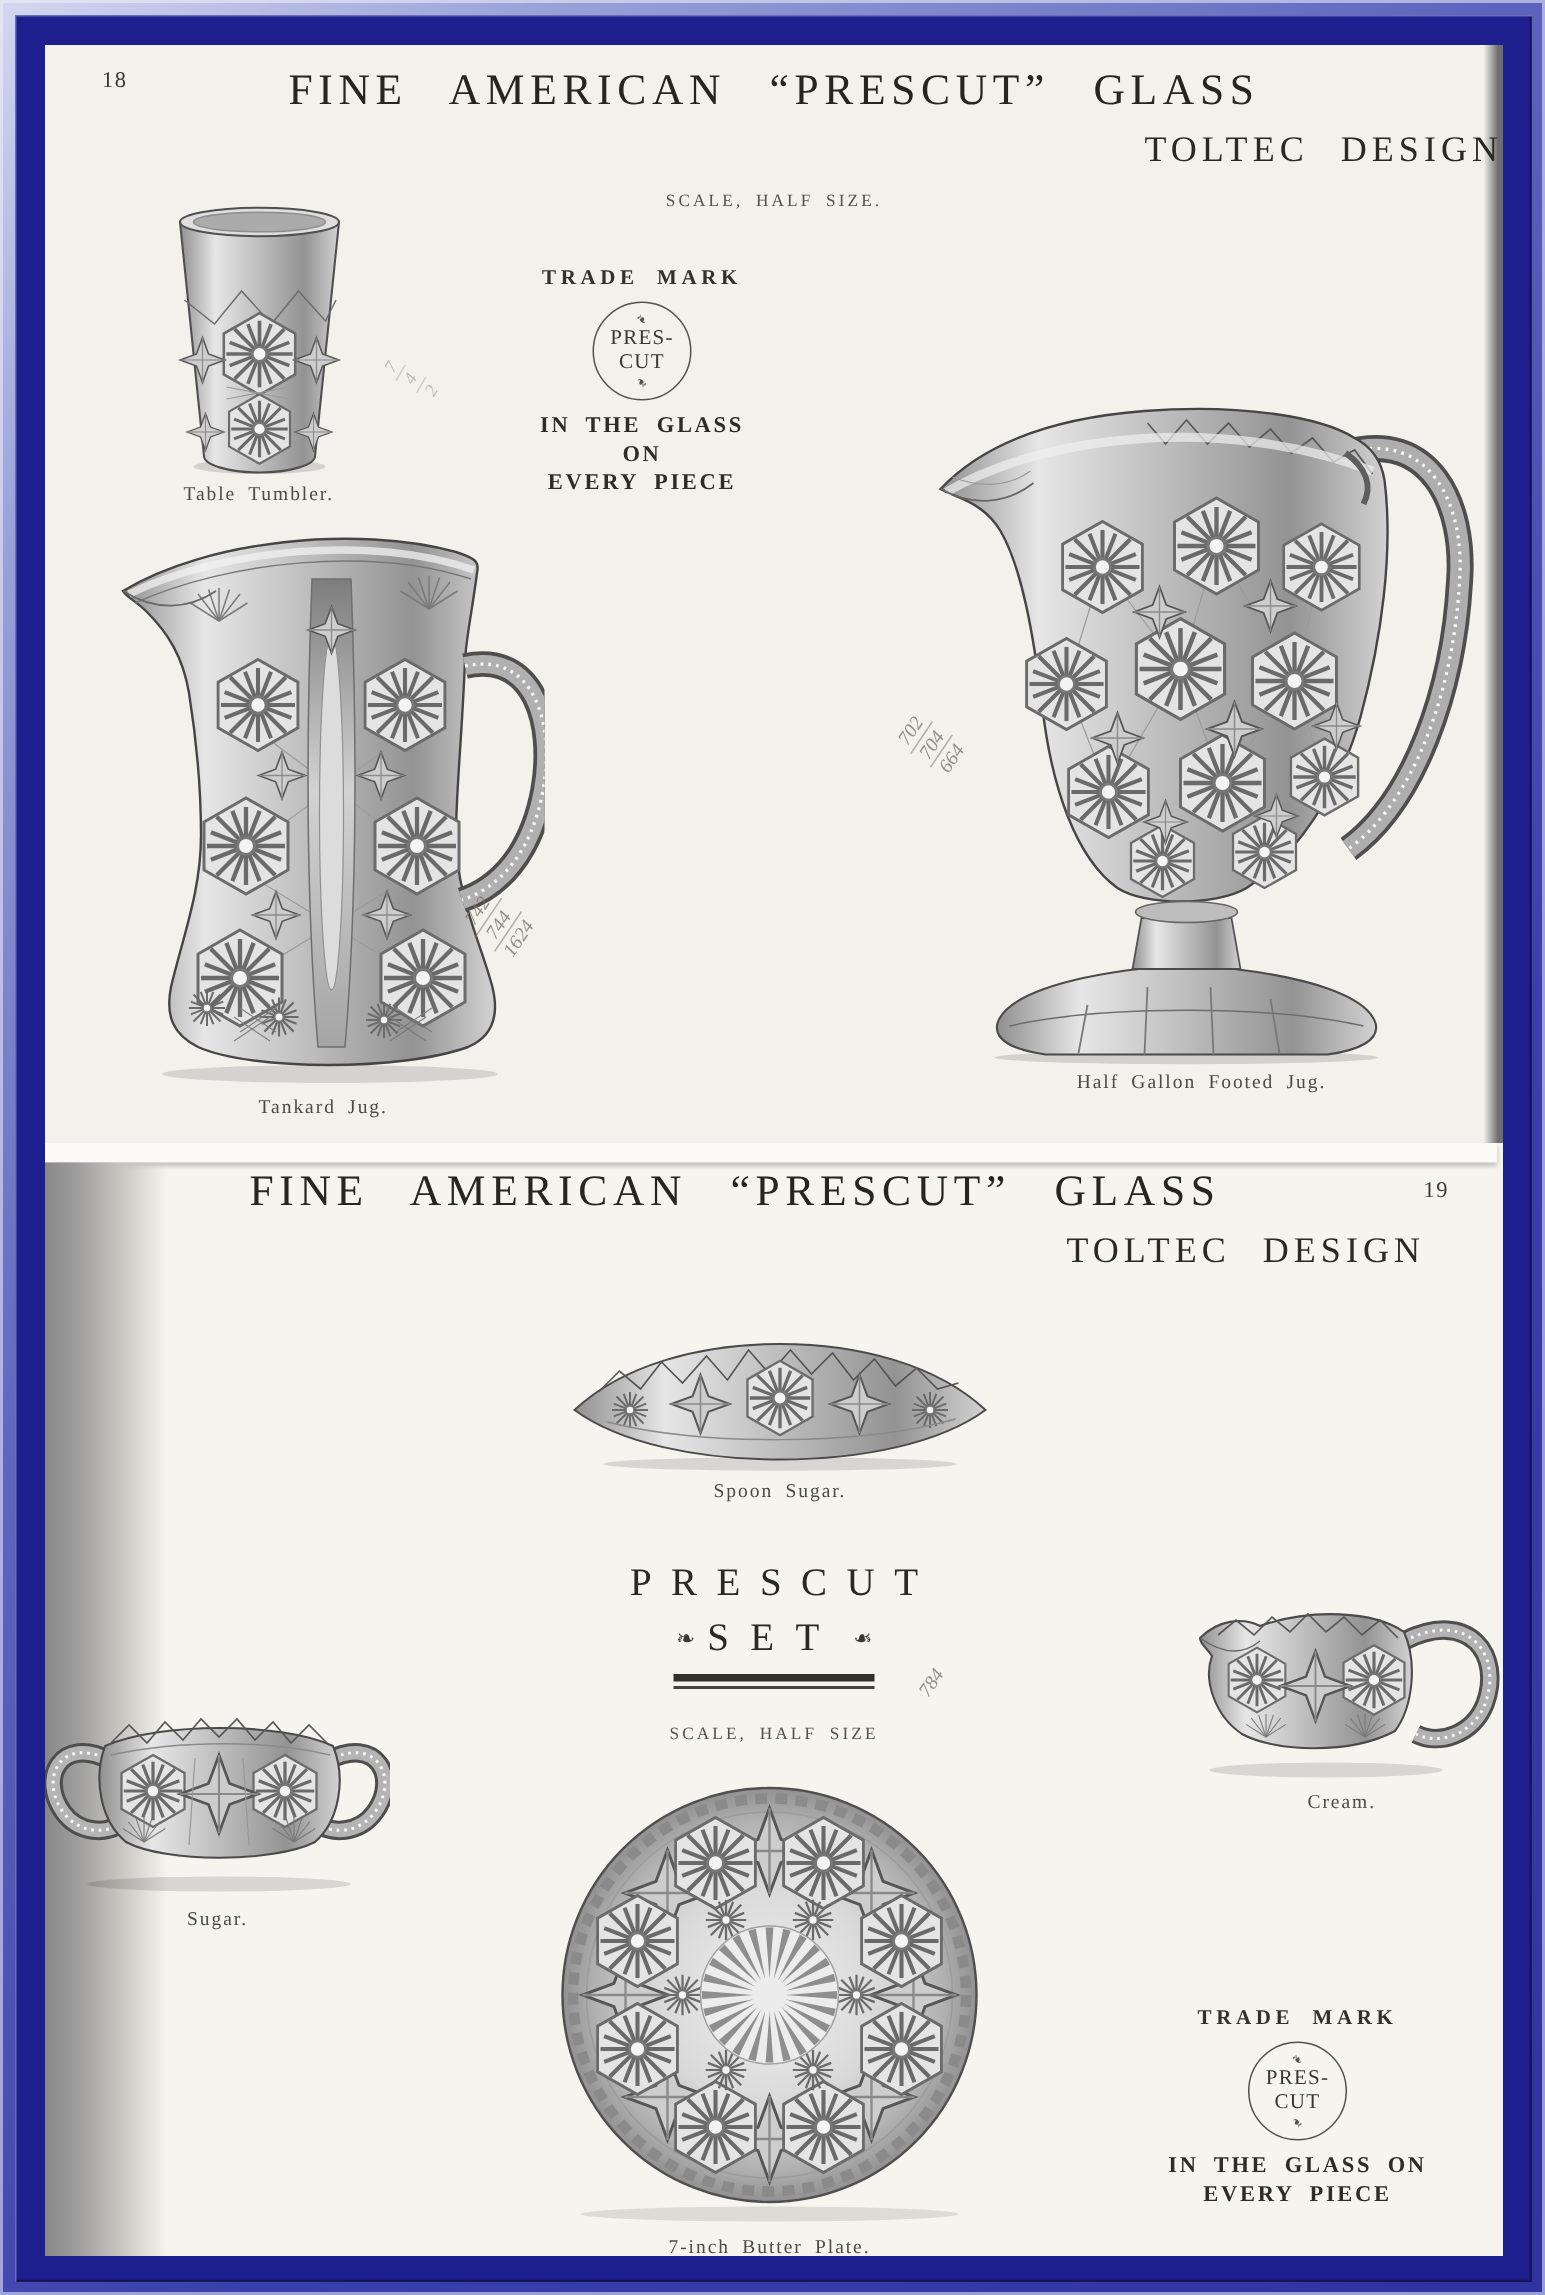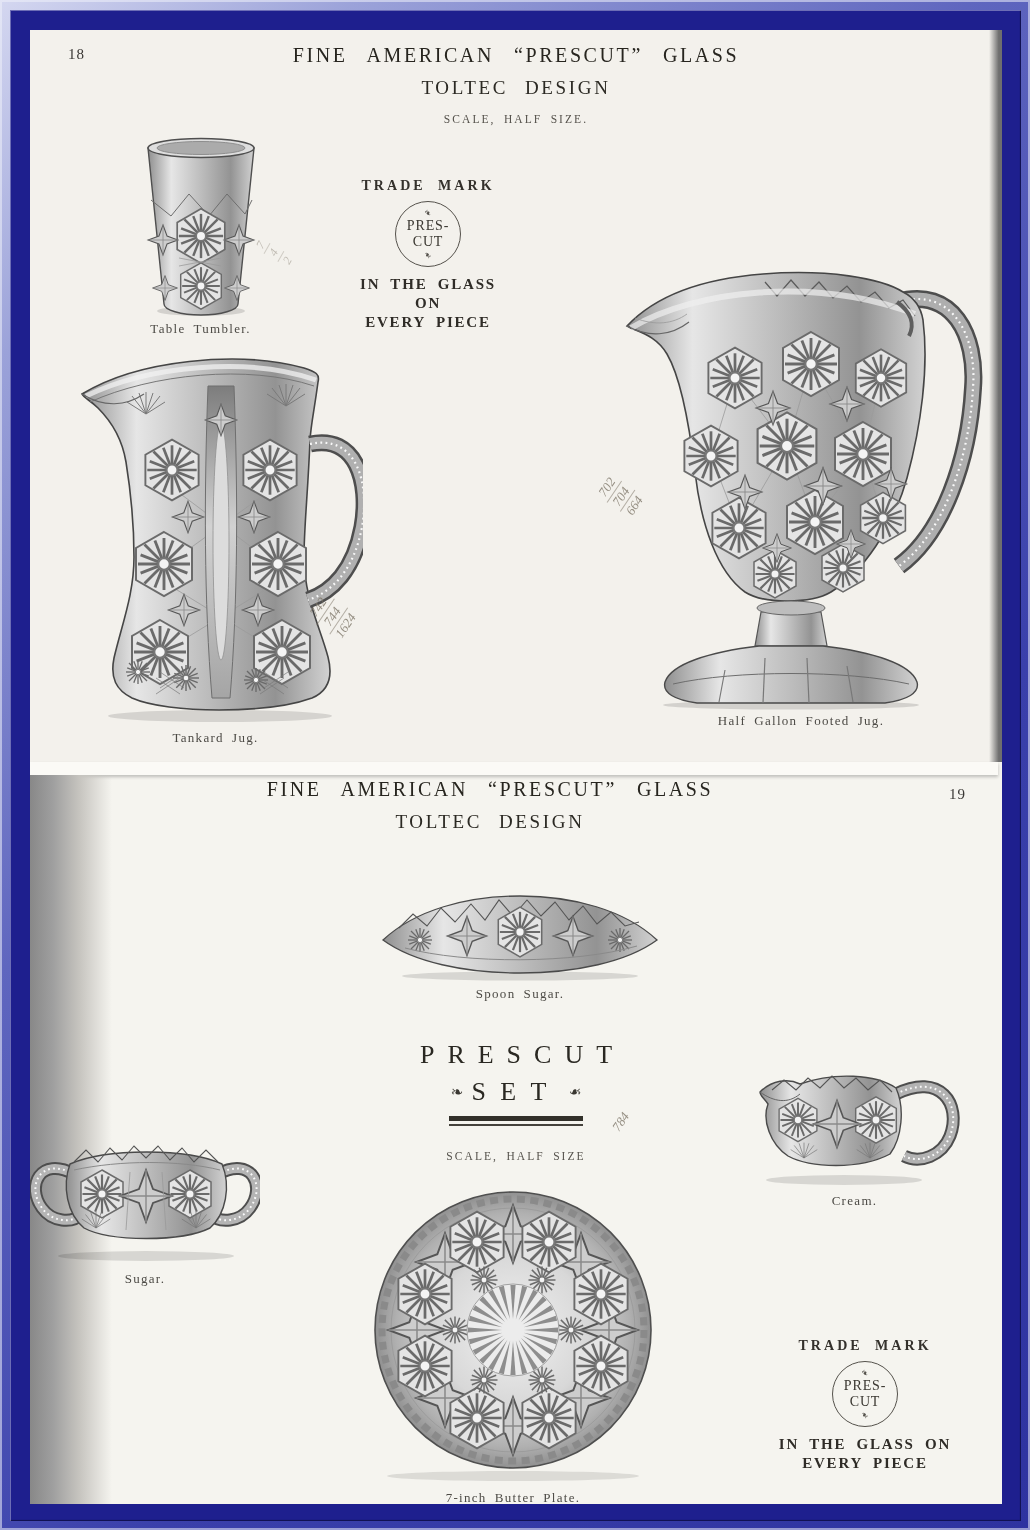--- a/index.html
+++ b/index.html
@@ -28,22 +28,22 @@
   .leaf-edge{position:absolute;left:0;right:4px;top:0;height:13px;background:#fbfaf6;
     box-shadow:0 2px 3px rgba(0,0,0,.22);}
   .gutter{position:absolute;left:0;top:13px;bottom:0;width:82px;
     background:linear-gradient(to right,#888 0%,#9f9f9f 28%,#c6c4bf 60%,rgba(245,244,239,0) 100%);}
   .pagenum{position:absolute;font-size:15px;color:#3a3835;letter-spacing:1px;}
   .p18num{left:38px;top:16px;}
   .p19num{right:36px;top:24px;}
   .phead{position:absolute;left:0;right:0;text-align:center;color:#262420;}
   .p18head{top:14px;}
   .p19head{top:16px;padding-right:52px;}
-  .title{margin:0;font-size:20px;font-weight:normal;letter-spacing:.13em;word-spacing:.62em;color:#27251f;}
-  .subtitle{margin:10px 0 0 0;font-size:19px;font-weight:normal;letter-spacing:.14em;word-spacing:.5em;color:#2b2923;}
+  .title{margin:0;font-size:29px;font-weight:normal;letter-spacing:.13em;word-spacing:.62em;color:#27251f;}
+  .subtitle{margin:10px 0 0 0;font-size:24px;font-weight:normal;letter-spacing:.14em;word-spacing:.5em;color:#2b2923;text-align:right;}
   .scalenote{margin-top:14px;font-size:11.5px;letter-spacing:.18em;word-spacing:.3em;color:#55524c;text-align:center;}
   .fig{position:absolute;margin:0;text-align:center;}
   .fig figcaption{margin-top:3px;font-size:13px;letter-spacing:.1em;word-spacing:.28em;color:#4c4a45;}
   .fig svg{display:block;margin:0 auto;}
   .tm{position:absolute;text-align:center;color:#33302b;}
   .tm-head{font-size:14px;font-weight:bold;letter-spacing:.22em;word-spacing:.4em;color:#34312c;}
   .tm-circle{width:64px;height:64px;border:1.6px solid #55524c;border-radius:50%;
     margin:7px auto 8px auto;display:flex;flex-direction:column;align-items:center;justify-content:center;gap:1px;}
   .tm-mark{font-size:14px;letter-spacing:.06em;color:#3a3731;}
   .sprig{font-size:9px;color:#55524c;line-height:8px;display:block;transform:rotate(40deg);}
@@ -133,21 +133,21 @@
     <section class="page page18">
       <div class="edge-right18"></div>
       <div class="pagenum p18num">18</div>
 
       <header class="phead p18head">
         <h1 class="title">FINE AMERICAN “PRESCUT” GLASS</h1>
         <h2 class="subtitle">TOLTEC DESIGN</h2>
         <div class="scalenote">SCALE, HALF SIZE.</div>
       </header>
 
-      <figure class="fig" style="left:88px;top:98px;width:165px;">
+      <figure class="fig" style="left:60px;top:98px;width:165px;">
         <svg width="160" height="190" viewBox="0 0 160 190">
           <ellipse cx="80" cy="183" rx="44" ry="5" fill="rgba(0,0,0,0.13)"></ellipse>
           <path d="M27,20 L43,176 C43,182 60,187 80,187 C100,187 117,182 117,176 L133,20 Z" fill="url(#gGlass)" stroke="#4f4f4f" stroke-width="1.4"></path>
           <ellipse cx="80" cy="20" rx="53" ry="9.5" fill="#dedede" stroke="#4f4f4f" stroke-width="1.4"></ellipse>
           <ellipse cx="80" cy="20" rx="44" ry="6.5" fill="#ababab" stroke="#8e8e8e" stroke-width="1"></ellipse>
           <path d="M30,72 L50,88 L68,66 L88,88 L106,66 L124,86 L131,72" stroke="#6e6e6e" stroke-width="1" fill="none"></path>
           <use href="#med" transform="translate(80,108) scale(1.7)"></use>
           <use href="#med" transform="translate(80,158) scale(1.45)"></use>
           <use href="#star4" transform="translate(42,112) scale(1.15)"></use>
           <use href="#star4" transform="translate(118,112) scale(1.15)"></use>
@@ -357,21 +357,21 @@
           <use href="#med" transform="translate(160,74) scale(1.5)"></use>
           <use href="#star4" transform="translate(116,76) scale(2)"></use>
           <line x1="100" y1="52" x2="96" y2="110" stroke="#999" stroke-width="0.8"></line>
           <line x1="132" y1="52" x2="136" y2="110" stroke="#999" stroke-width="0.8"></line>
           <use href="#fan" transform="translate(66,108) scale(0.75)"></use>
           <use href="#fan" transform="translate(166,108) scale(0.75)"></use>
         </svg>
         <figcaption>Sugar.</figcaption>
       </figure>
 
-      <figure class="fig" style="left:712px;top:300px;width:225px;">
+      <figure class="fig" style="left:752px;top:300px;width:225px;">
         <svg width="225" height="128" viewBox="0 0 225 128">
           <ellipse cx="102" cy="118" rx="78" ry="5" fill="rgba(0,0,0,0.12)"></ellipse>
           <g fill="none">
             <path d="M154,32 C198,10 220,42 208,74 C200,94 178,102 162,94" stroke="#4e4e4e" stroke-width="13"></path>
             <path d="M154,32 C198,10 220,42 208,74 C200,94 178,102 162,94" stroke="#b2b2b2" stroke-width="9"></path>
             <path d="M154,32 C198,10 220,42 208,74 C200,94 178,102 162,94" stroke="#fafafa" stroke-width="2" stroke-dasharray="1.8 3.2"></path>
           </g>
           <path d="M18,30 C30,18 46,16 58,22 C92,10 134,12 154,26 C163,46 160,76 148,92
                    C118,108 68,106 46,94 C28,82 20,58 26,42 C22,36 18,34 18,30 Z" fill="url(#gGlass)" stroke="#4a4a4a" stroke-width="1.4"></path>
           <path d="M30,28 L42,18 L54,28 L66,16 L78,26 L90,14 L102,26 L114,16 L126,28 L138,18 L150,30" stroke="#555" stroke-width="1.1" fill="none"></path>

